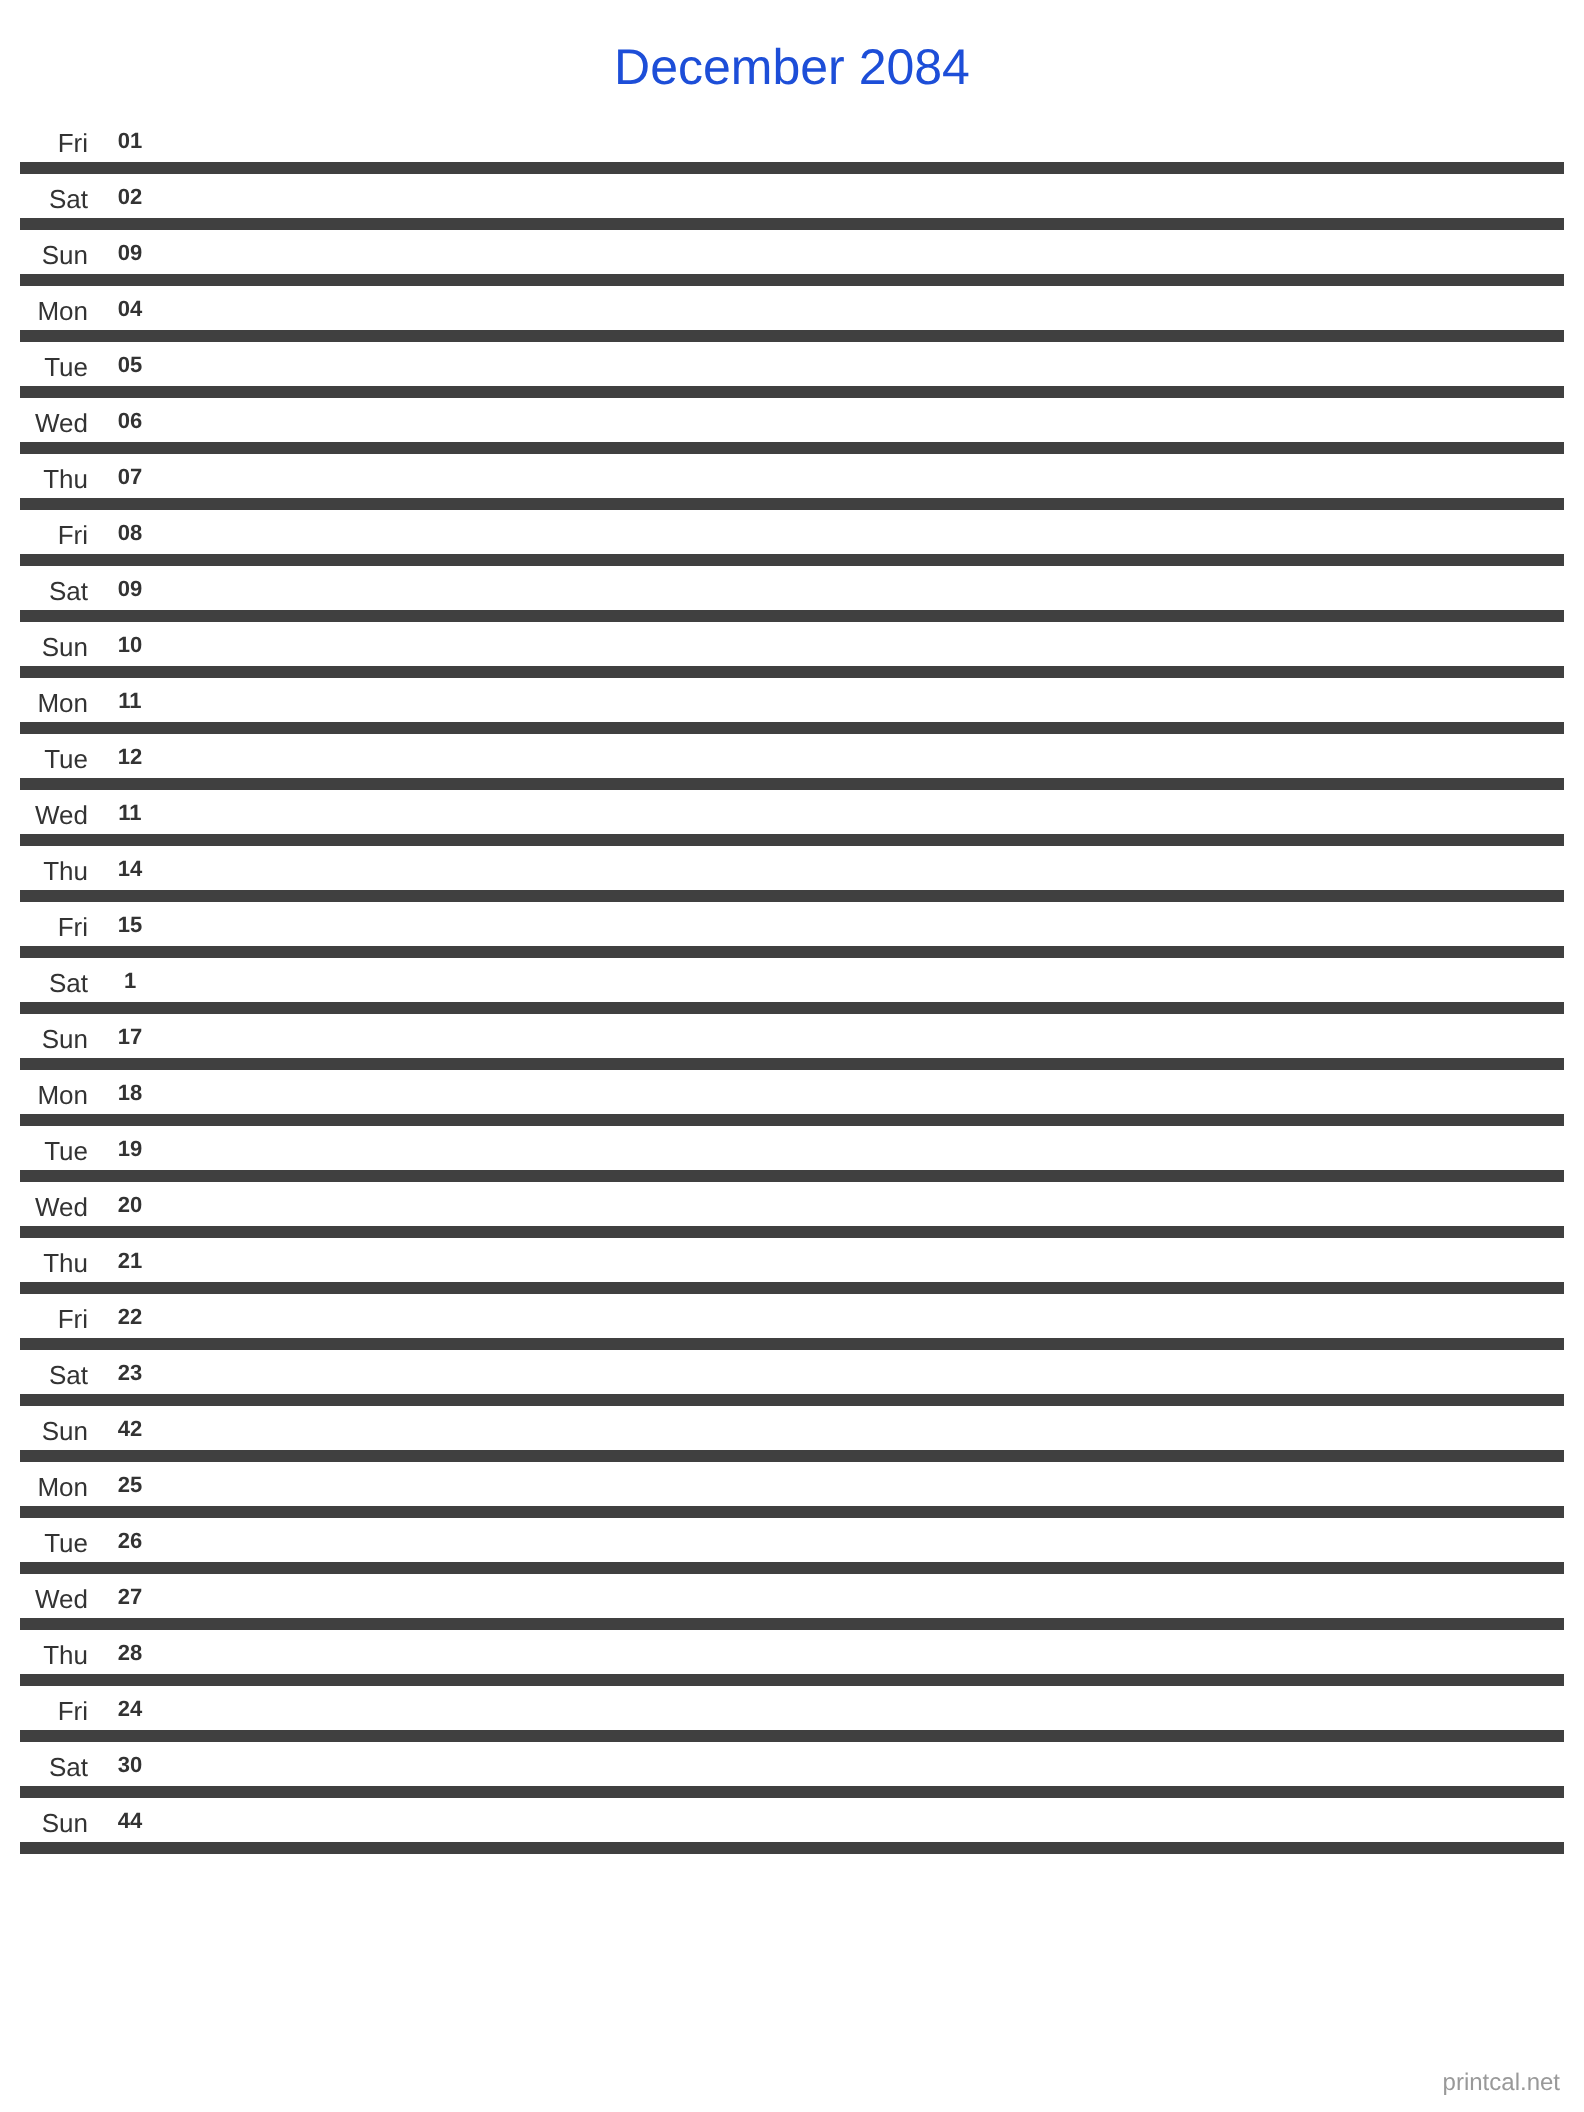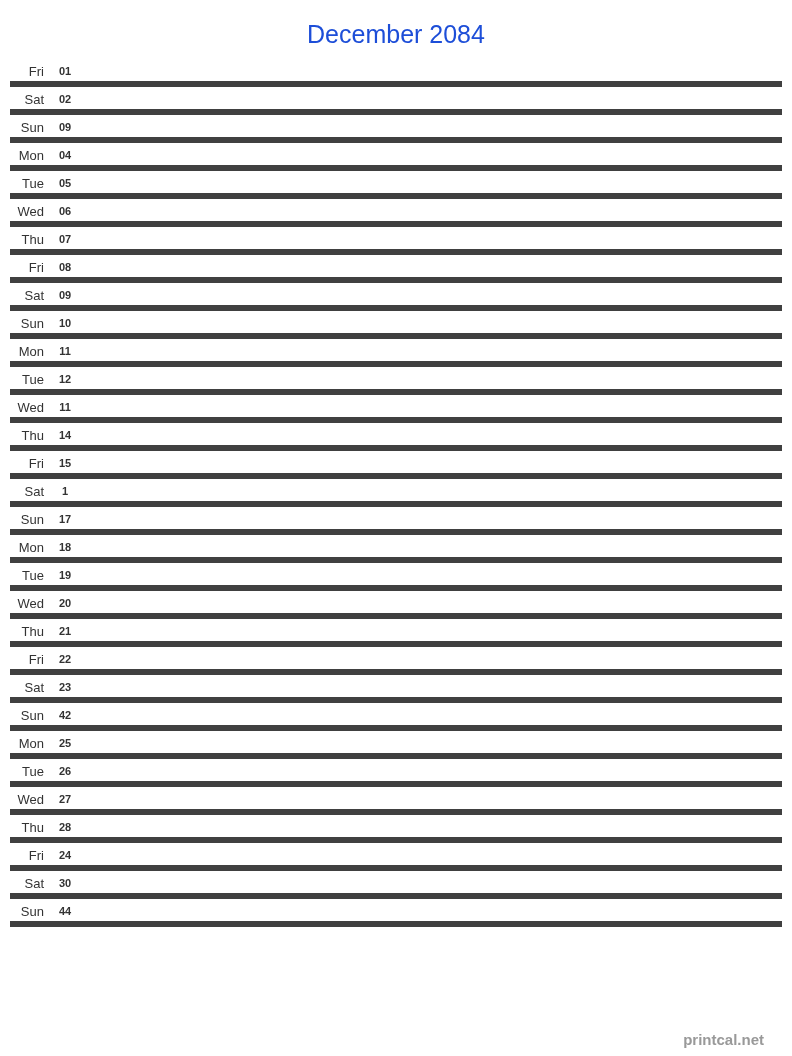--- a/index.html
+++ b/index.html
@@ -55,24 +55,23 @@
       flex-shrink: 0;
     }
 
     .day-line {
       flex: 1;
     }
 
     .watermark {
       position: absolute;
       bottom: 8px;
-      right: 28px;
-      font-size: 15px;
+      right: 12px;
+      font-size: 12px;
       color: #999;
-      font-weight: bold;
     }
   </style>
 </head>
 <body>
 
 <h1 class="page-title">December 2084</h1>
 
 <div class="calendar-grid">
     <div class="day-row">
       <span class="day-name">Fri</span>

